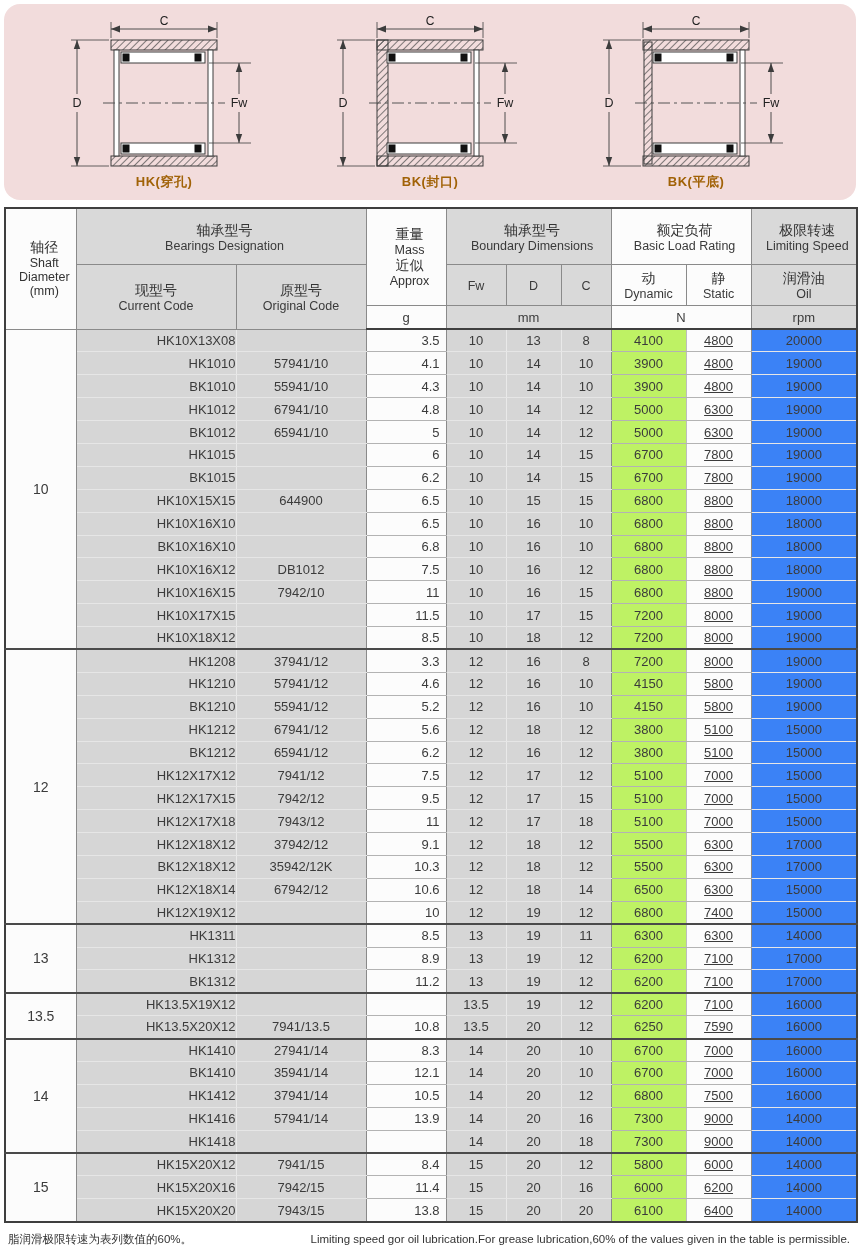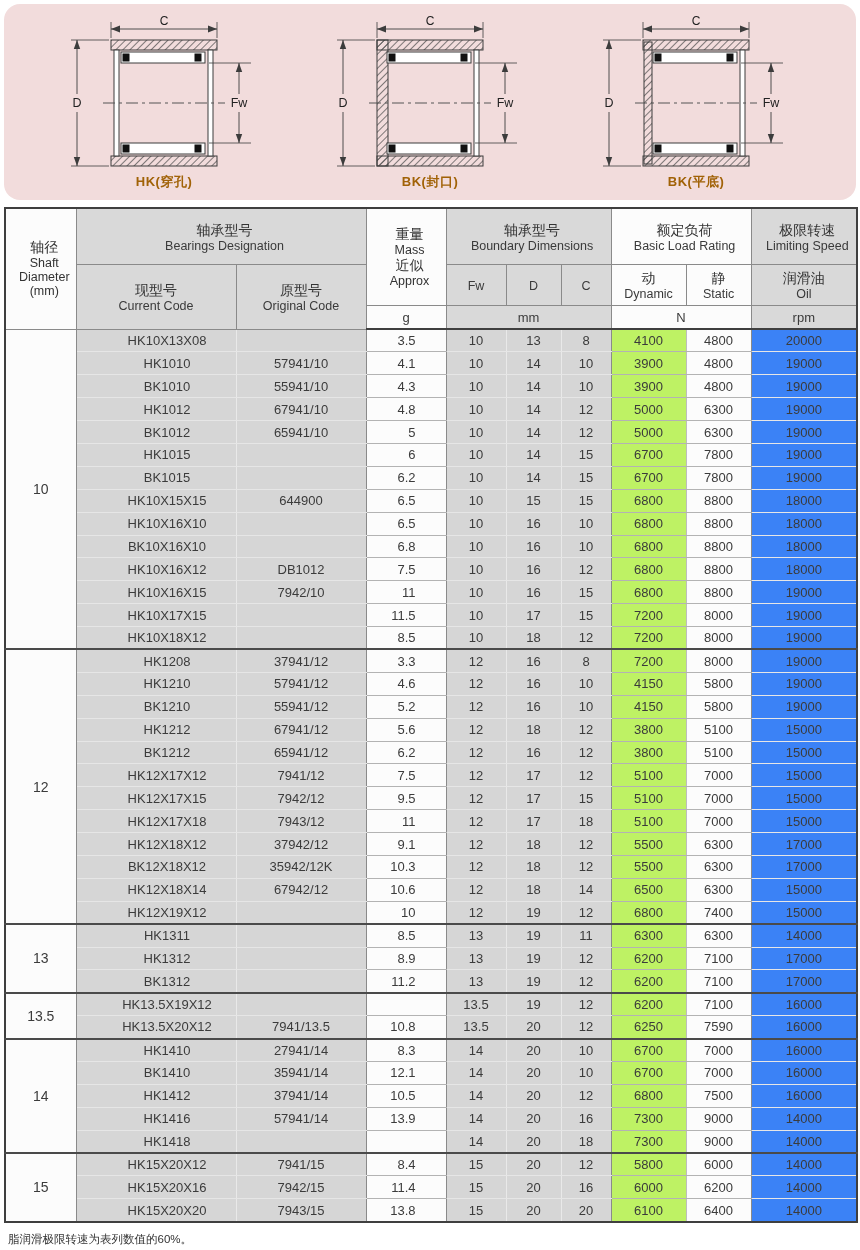--- a/index.html
+++ b/index.html
@@ -36,27 +36,27 @@
   .en{font-size:12.5px;line-height:14px;color:#3a3a3a;}
   .hline{font-size:12.5px;line-height:14px;color:#333;}
   .hline.cjk{font-size:14px;line-height:17px;}
   
   tbody tr{height:22.9px;}
   tbody td{
     font-size:13px;text-align:center;vertical-align:middle;padding:0;
     border-bottom:1px solid #b3b3b3;color:#3b3b3b;
   }
   .c-shaft{background:#fcfcfc;border-right:1px solid #8a8a8a;font-size:14px;}
-  .c-cur{background:#d6d6d6;border-right:1px solid #e9e9e9;text-align:center;padding-left:22px;}
+  .c-cur{background:#d6d6d6;border-right:1px solid #e9e9e9;text-align:right;padding-left:22px;}
   .c-orig{background:#d6d6d6;border-right:1px solid #8a8a8a;}
-  .c-mass{background:#fcfcfc;border-right:1px solid #8a8a8a;text-align:right;padding-right:30px;}
+  .c-mass{background:#fcfcfc;border-right:1px solid #8a8a8a;text-align:right;padding-right:6px;}
   .c-fw,.c-d{background:#d6d6d6;border-right:1px solid #e9e9e9;}
   .c-c{background:#d6d6d6;border-right:1px solid #8a8a8a;}
   .c-dyn{background:#bef264;border-right:1px solid #bdbdbd;}
-  .c-stat{background:#fcfcfc;border-right:1px solid #8a8a8a;}
+  .c-stat{background:#fcfcfc;border-right:1px solid #8a8a8a;text-decoration:underline;}
   .c-speed{background:#3b82f6;}
   .c-cur,.c-orig,.c-fw,.c-d,.c-c,.c-speed{border-bottom:1px solid #e6e6e6;}
   tr.g-start td{border-top:2px solid #4a4a4a;}
   
   .footnotes{
     display:flex;justify-content:space-between;align-items:baseline;
     margin:9px 10px 0 8px;font-size:11.5px;color:#333;
   }
 </style>
 </head>
@@ -716,13 +716,14 @@
         <td class="c-c">20</td>
         <td class="c-dyn">6100</td>
         <td class="c-stat">6400</td>
         <td class="c-speed">14000</td>
       </tr>
     </tbody>
 </table>
 
 <div class="footnotes">
   <span>脂润滑极限转速为表列数值的60%。</span>
+  <span>Limiting speed gor oil lubrication.For grease lubrication,60% of the values given in the table is permissible.</span>
 </div>
 
 </body></html>

